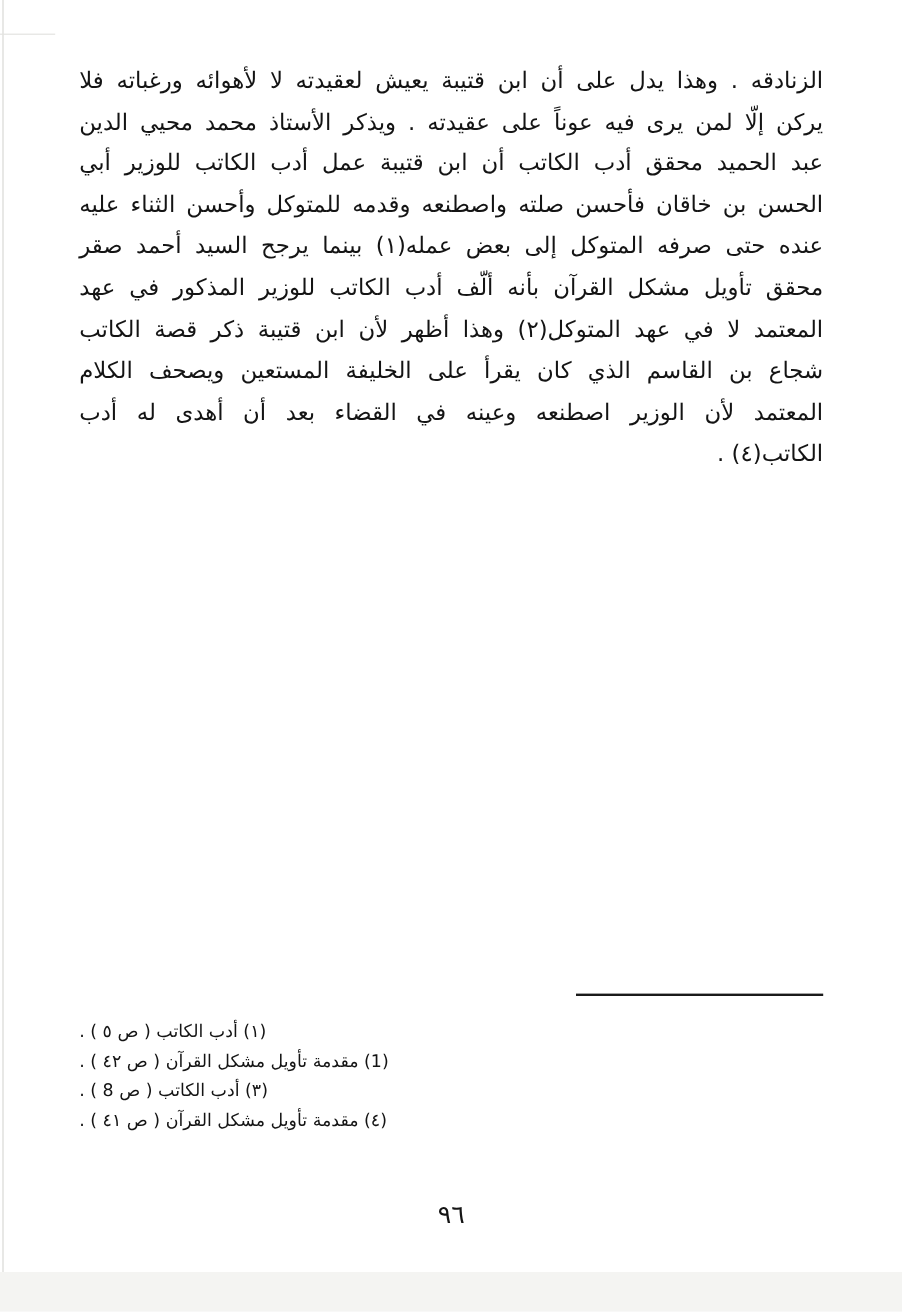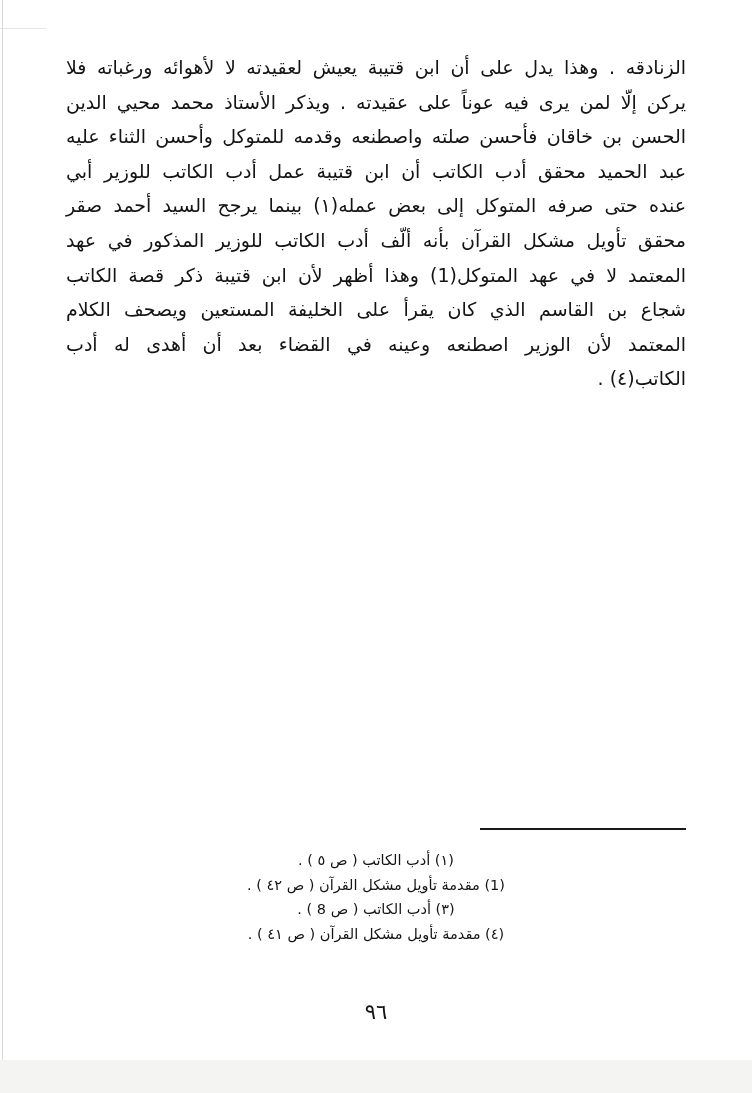--- a/index.html
+++ b/index.html
@@ -58,21 +58,21 @@
   }
   .footnote-rule {
     width: 206px;
     height: 2px;
     background: #1a1a1a;
     margin-bottom: 18px;
   }
   .footnote {
     font-size: 14.5px;
     line-height: 24.5px;
-    text-align: center;
+    text-align: left;
     direction: rtl;
   }
   .page-number {
     position: absolute;
     top: 1000px;
     left: 0;
     width: 100%;
     text-align: center;
     font-size: 21px;
     font-weight: normal;
@@ -83,25 +83,25 @@
 <body>
 
 <div class="page">
 
   <div class="scan-edge-left"></div>
   <div class="scan-edge-top"></div>
 
   <div class="body-text">
     <div class="line">الزنادقه . وهذا يدل على أن ابن قتيبة يعيش لعقيدته لا لأهوائه ورغباته فلا</div>
     <div class="line">يركن إلّا لمن يرى فيه عوناً على عقيدته . ويذكر الأستاذ محمد محيي الدين</div>
+    <div class="line">عبد الحميد محقق أدب الكاتب أن ابن قتيبة عمل أدب الكاتب للوزير أبي</div>
     <div class="line">الحسن بن خاقان فأحسن صلته واصطنعه وقدمه للمتوكل وأحسن الثناء عليه</div>
-    <div class="line">عبد الحميد محقق أدب الكاتب أن ابن قتيبة عمل أدب الكاتب للوزير أبي</div>
     <div class="line">عنده حتى صرفه المتوكل إلى بعض عمله(١) بينما يرجح السيد أحمد صقر</div>
     <div class="line">محقق تأويل مشكل القرآن بأنه ألّف أدب الكاتب للوزير المذكور في عهد</div>
-    <div class="line">المعتمد لا في عهد المتوكل(1) وهذا أظهر لأن ابن قتيبة ذكر قصة الكاتب</div>
+    <div class="line">المعتمد لا في عهد المتوكل(٢) وهذا أظهر لأن ابن قتيبة ذكر قصة الكاتب</div>
     <div class="line">شجاع بن القاسم الذي كان يقرأ على الخليفة المستعين ويصحف الكلام</div>
     <div class="line">المعتمد لأن الوزير اصطنعه وعينه في القضاء بعد أن أهدى له أدب</div>
     <div class="line last">الكاتب(٤) .</div>
   </div>
 
   <div class="footnote-area">
     <div class="footnote-rule"></div>
     <div class="footnote">(١) أدب الكاتب ( ص ٥ ) .</div>
     <div class="footnote">(1) مقدمة تأويل مشكل القرآن ( ص ٤٢ ) .</div>
     <div class="footnote">(٣) أدب الكاتب ( ص 8 ) .</div>

